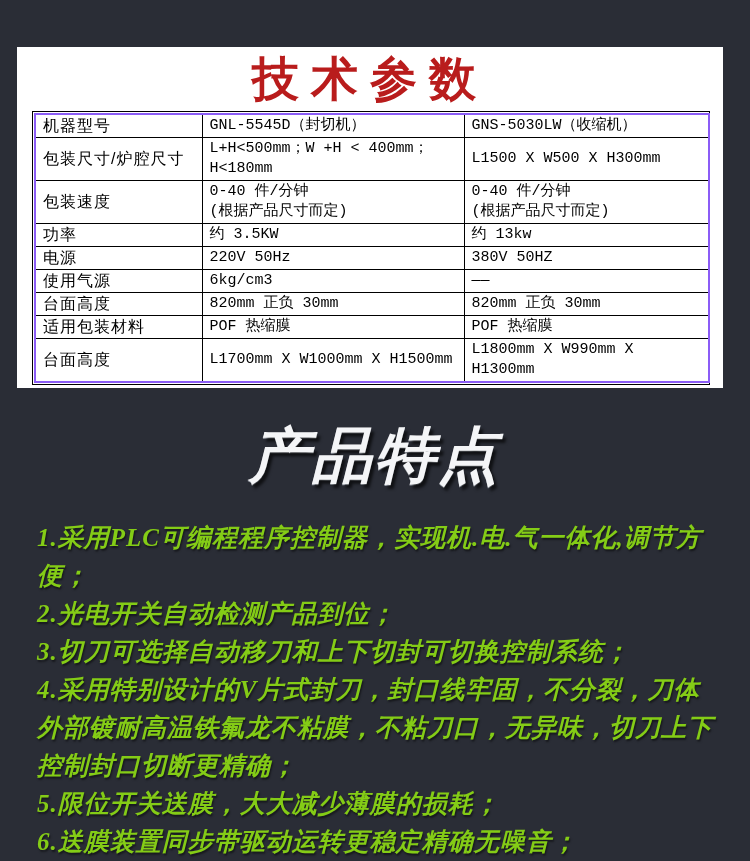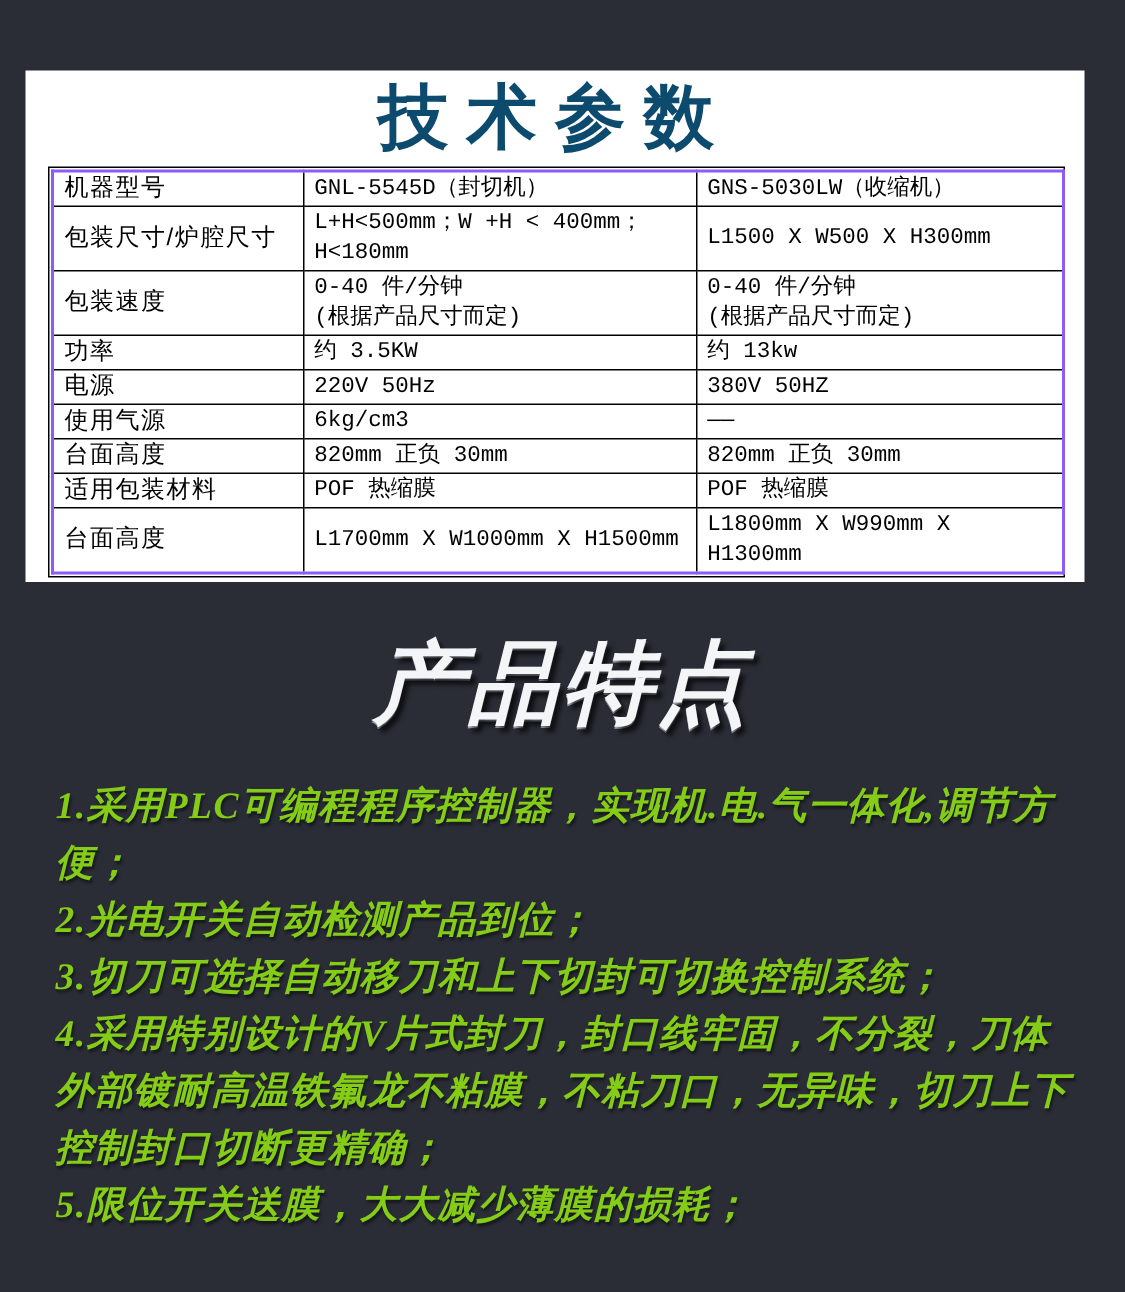--- a/index.html
+++ b/index.html
@@ -17,21 +17,21 @@
     width:706px; height:341px;
     background:#ffffff;
   }
   .tech-title {
     margin:0; height:62px; line-height:64px;
     text-align:center;
     font-family:"Liberation Serif", serif;
     font-weight:bold;
     font-size:47px;
     letter-spacing:12px;
-    color:#0c4a6e;
+    color:#b91c1c;
   }
   .table-wrap {
     margin:2px 13px 0 15px;
     border:1px solid #000;
     padding:1px;
     background:#fff;
   }
   table.spec-table {
     border-collapse:collapse;
     table-layout:fixed;
@@ -152,14 +152,15 @@
 </div>
 
 <div class="features">
   <h2 class="features-title">产品特点</h2>
   <div class="feature-list">
     <p>1.采用PLC可编程程序控制器，实现机.电.气一体化,调节方便；</p>
     <p>2.光电开关自动检测产品到位；</p>
     <p>3.切刀可选择自动移刀和上下切封可切换控制系统；</p>
     <p>4.采用特别设计的V片式封刀，封口线牢固，不分裂，刀体外部镀耐高温铁氟龙不粘膜，不粘刀口，无异味，切刀上下控制封口切断更精确；</p>
     <p>5.限位开关送膜，大大减少薄膜的损耗；</p>
+    <p>6.送膜装置同步带驱动运转更稳定精确无噪音；</p>
   </div>
 </div>
 
 </body></html>

